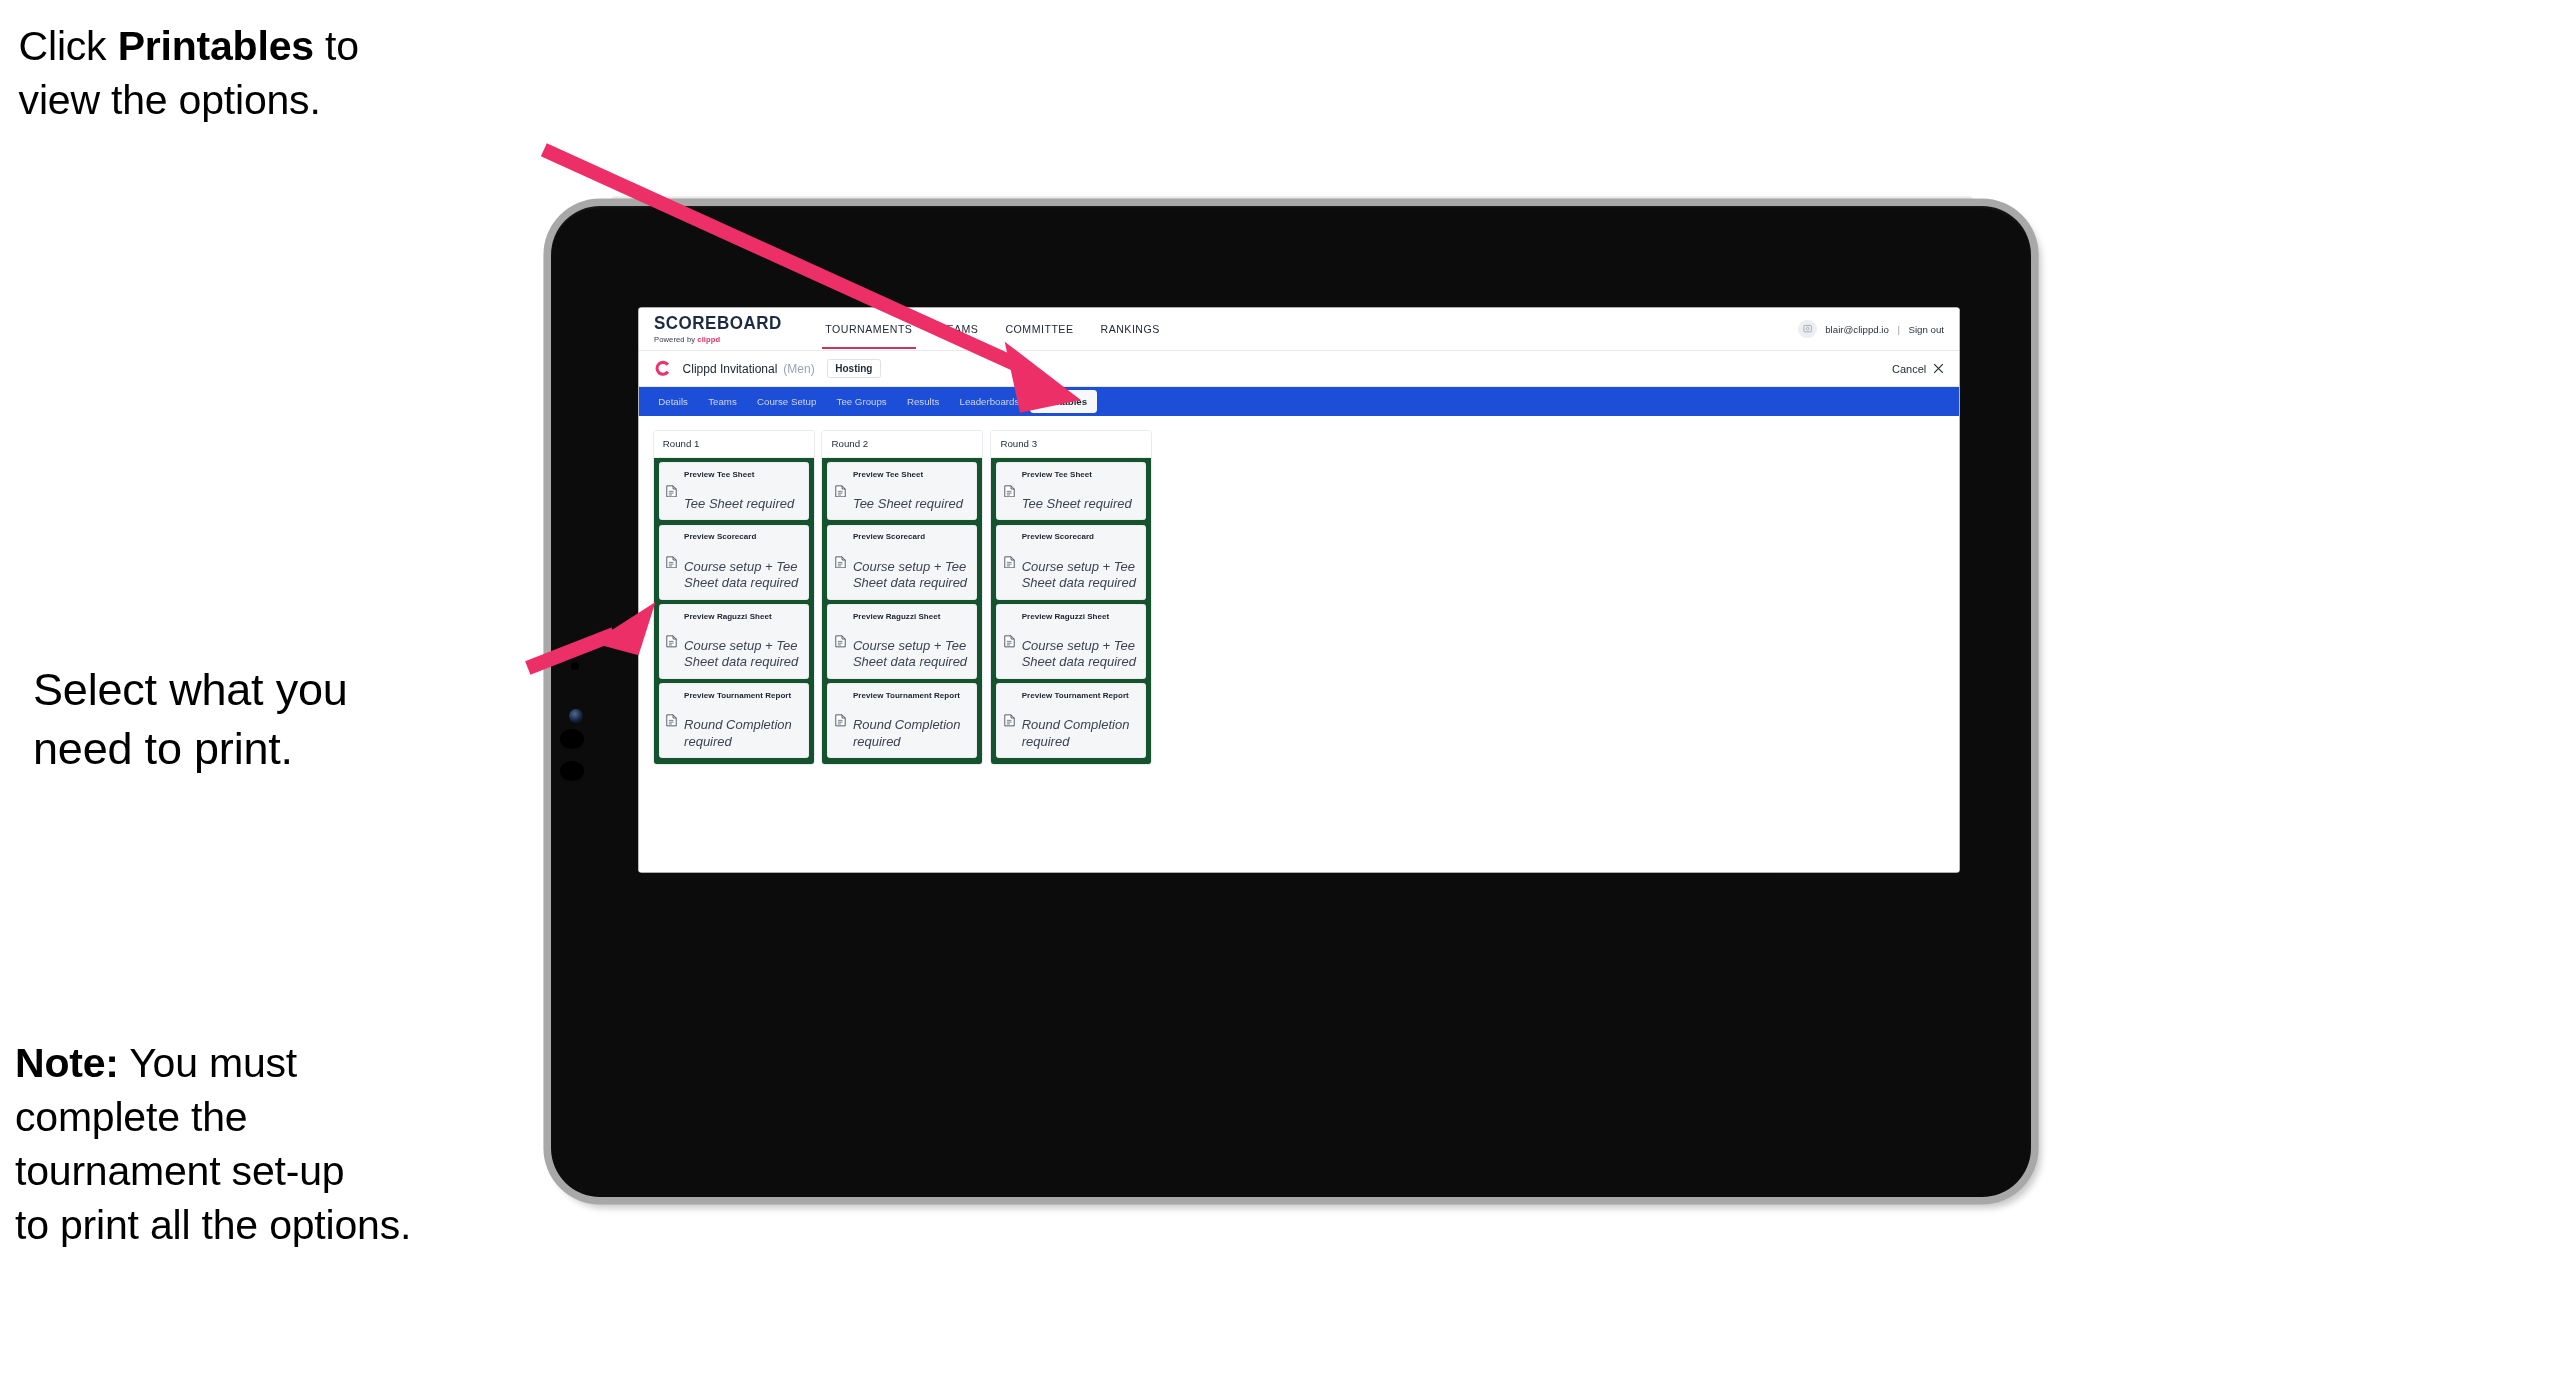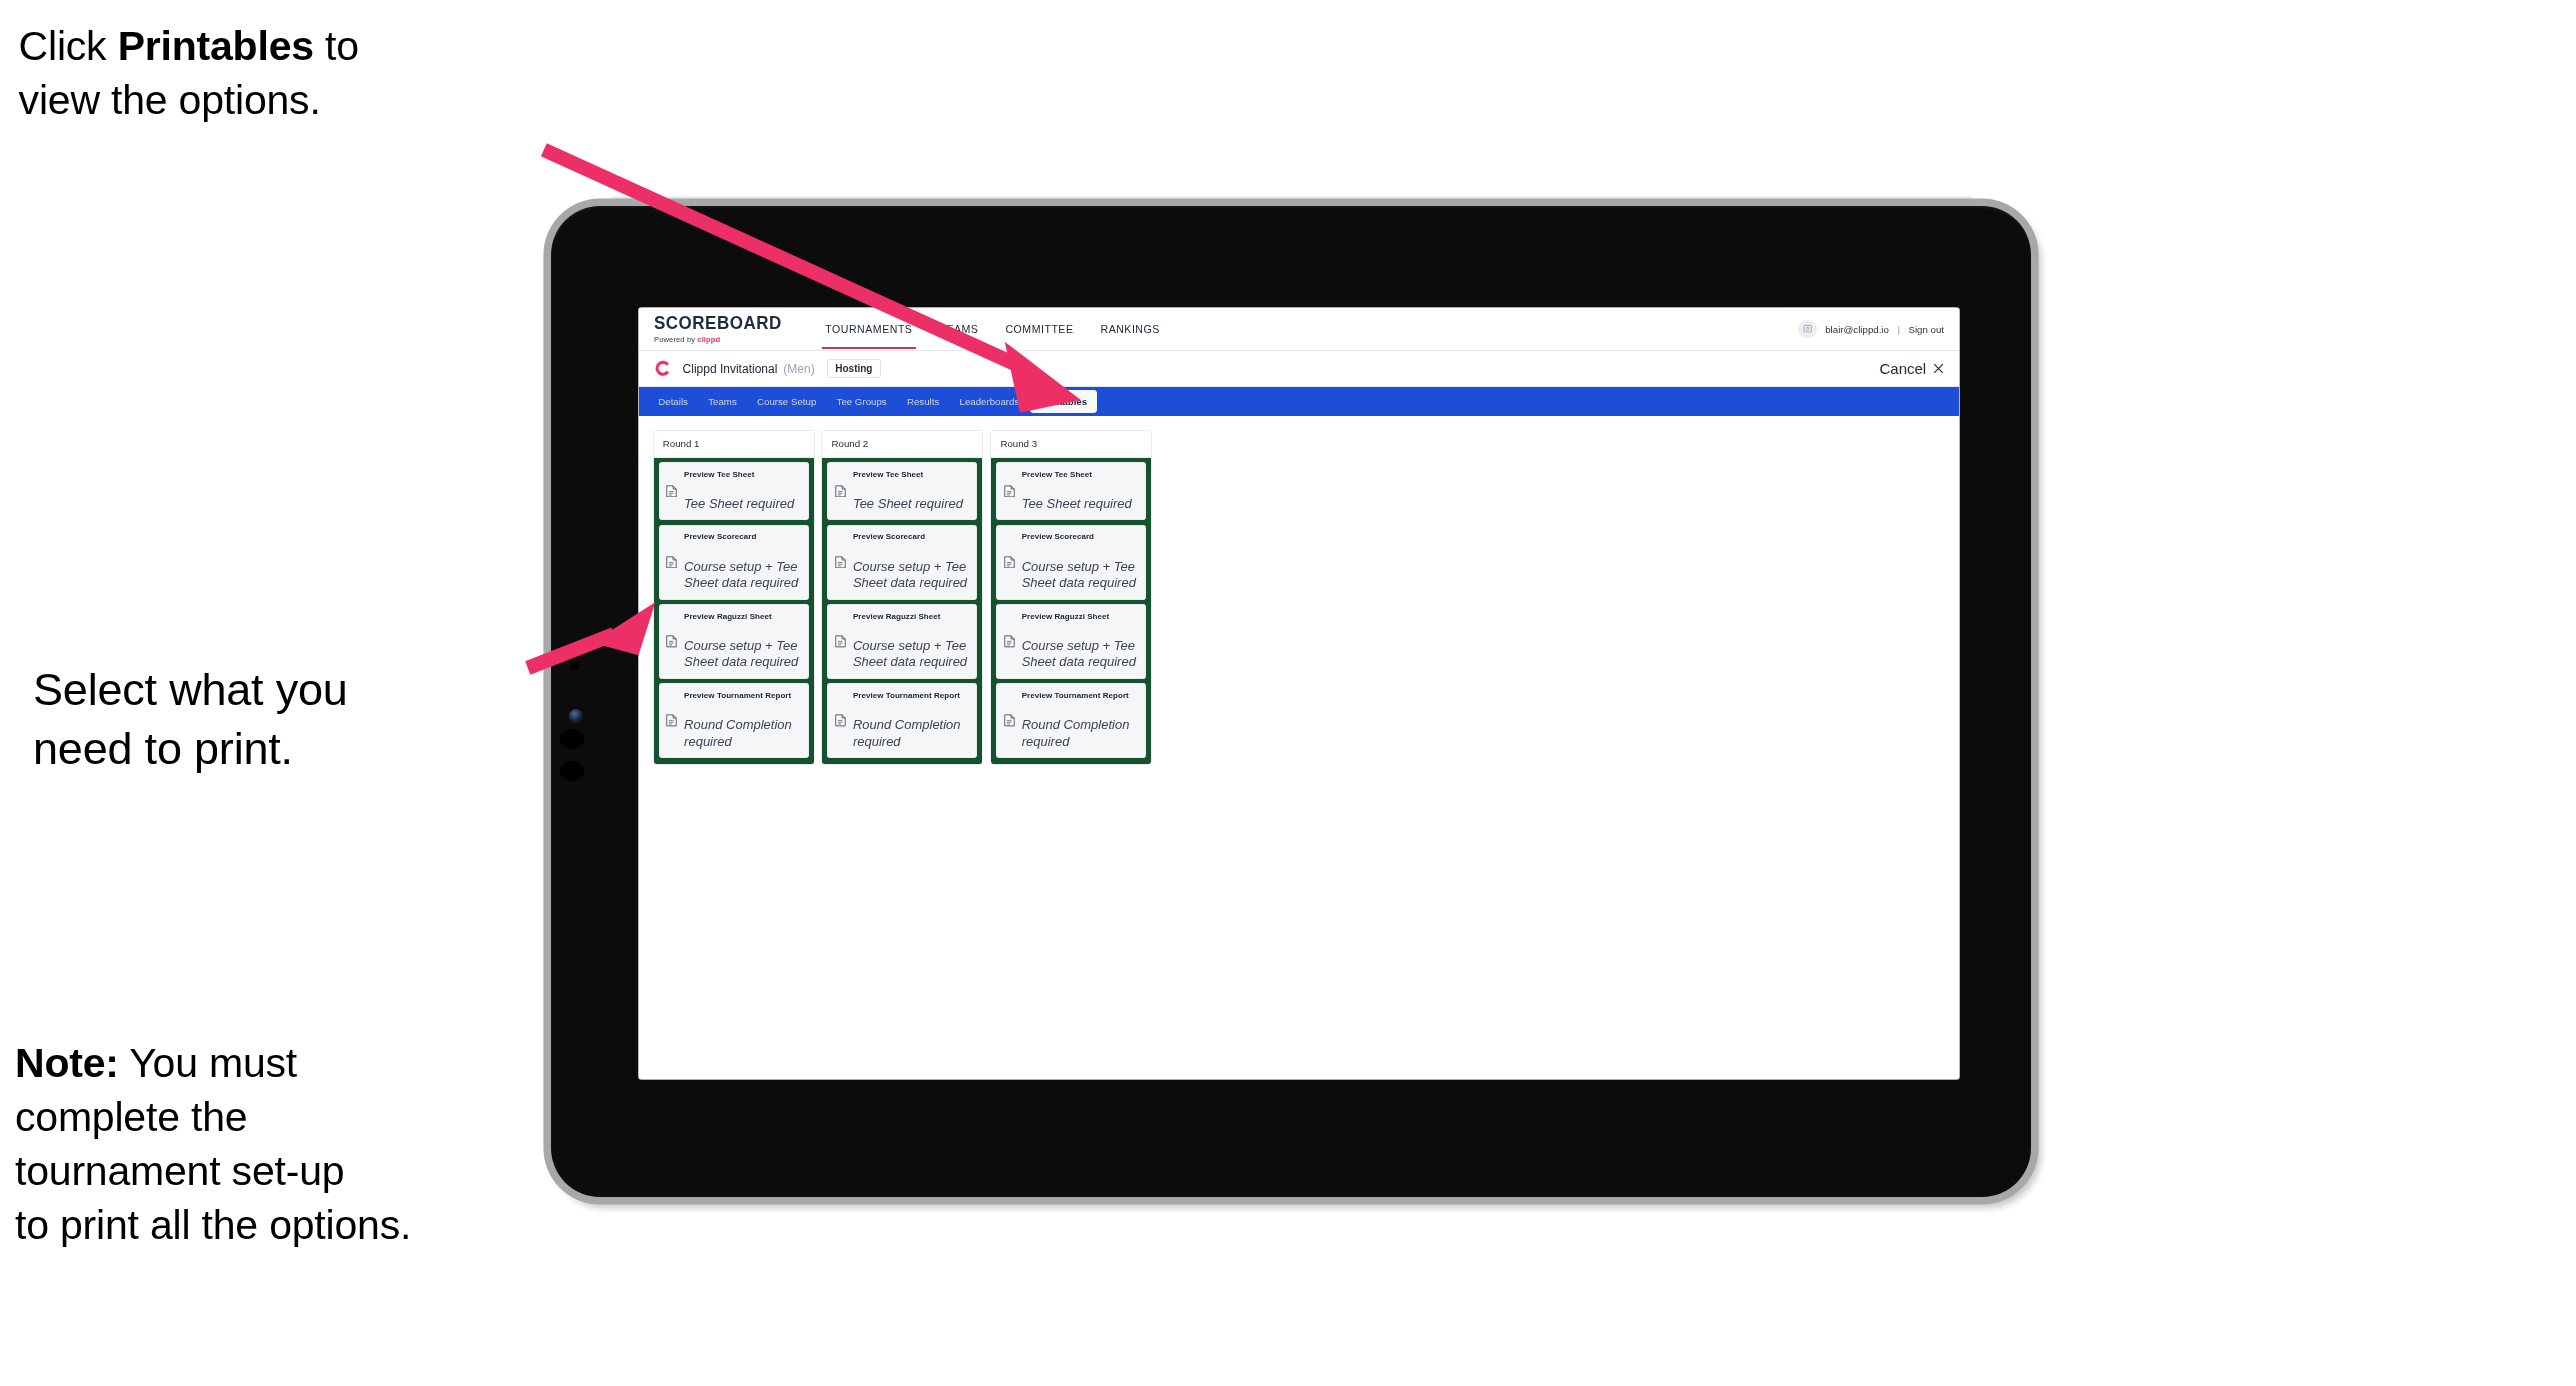--- a/index.html
+++ b/index.html
@@ -91,21 +91,21 @@
   }
   #btn-a { left: 560px; top: 729px; width: 24px; height: 19.5px; }
   #btn-b { left: 560px; top: 761px; width: 24px; height: 19.5px; }
 
   
   #screen {
     position: absolute;
     left: 639px;
     top: 308px;
     width: 1320px;
-    height: 771px;
+    height: 564px;
     background: #ffffff;
     border-radius: 2.5px;
     overflow: hidden;
     box-shadow: 0 0 0 0.8px #e3e3e3;
   }
 
   
   #topnav {
     height: 43px;
     background: #ffffff;
@@ -198,21 +198,21 @@
     border-radius: 2.5px;
     padding: 3.4px 7.6px;
     font-size: 10px;
     font-weight: 700;
     color: #1f2736;
     background: #ffffff;
   }
   #tbar-cancel {
     margin-left: auto;
     display: flex; align-items: center; gap: 6.8px;
-    font-size: 15px; color: #232b3b;
+    font-size: 11px; color: #232b3b;
   }
   #tbar-cancel .x-glyph { font-size: 12.7px; line-height: 1; }
 
   
   #tabs {
     height: 29px;
     background: #1d4ed8;
     display: flex;
     align-items: center;
     padding: 0 10px;

